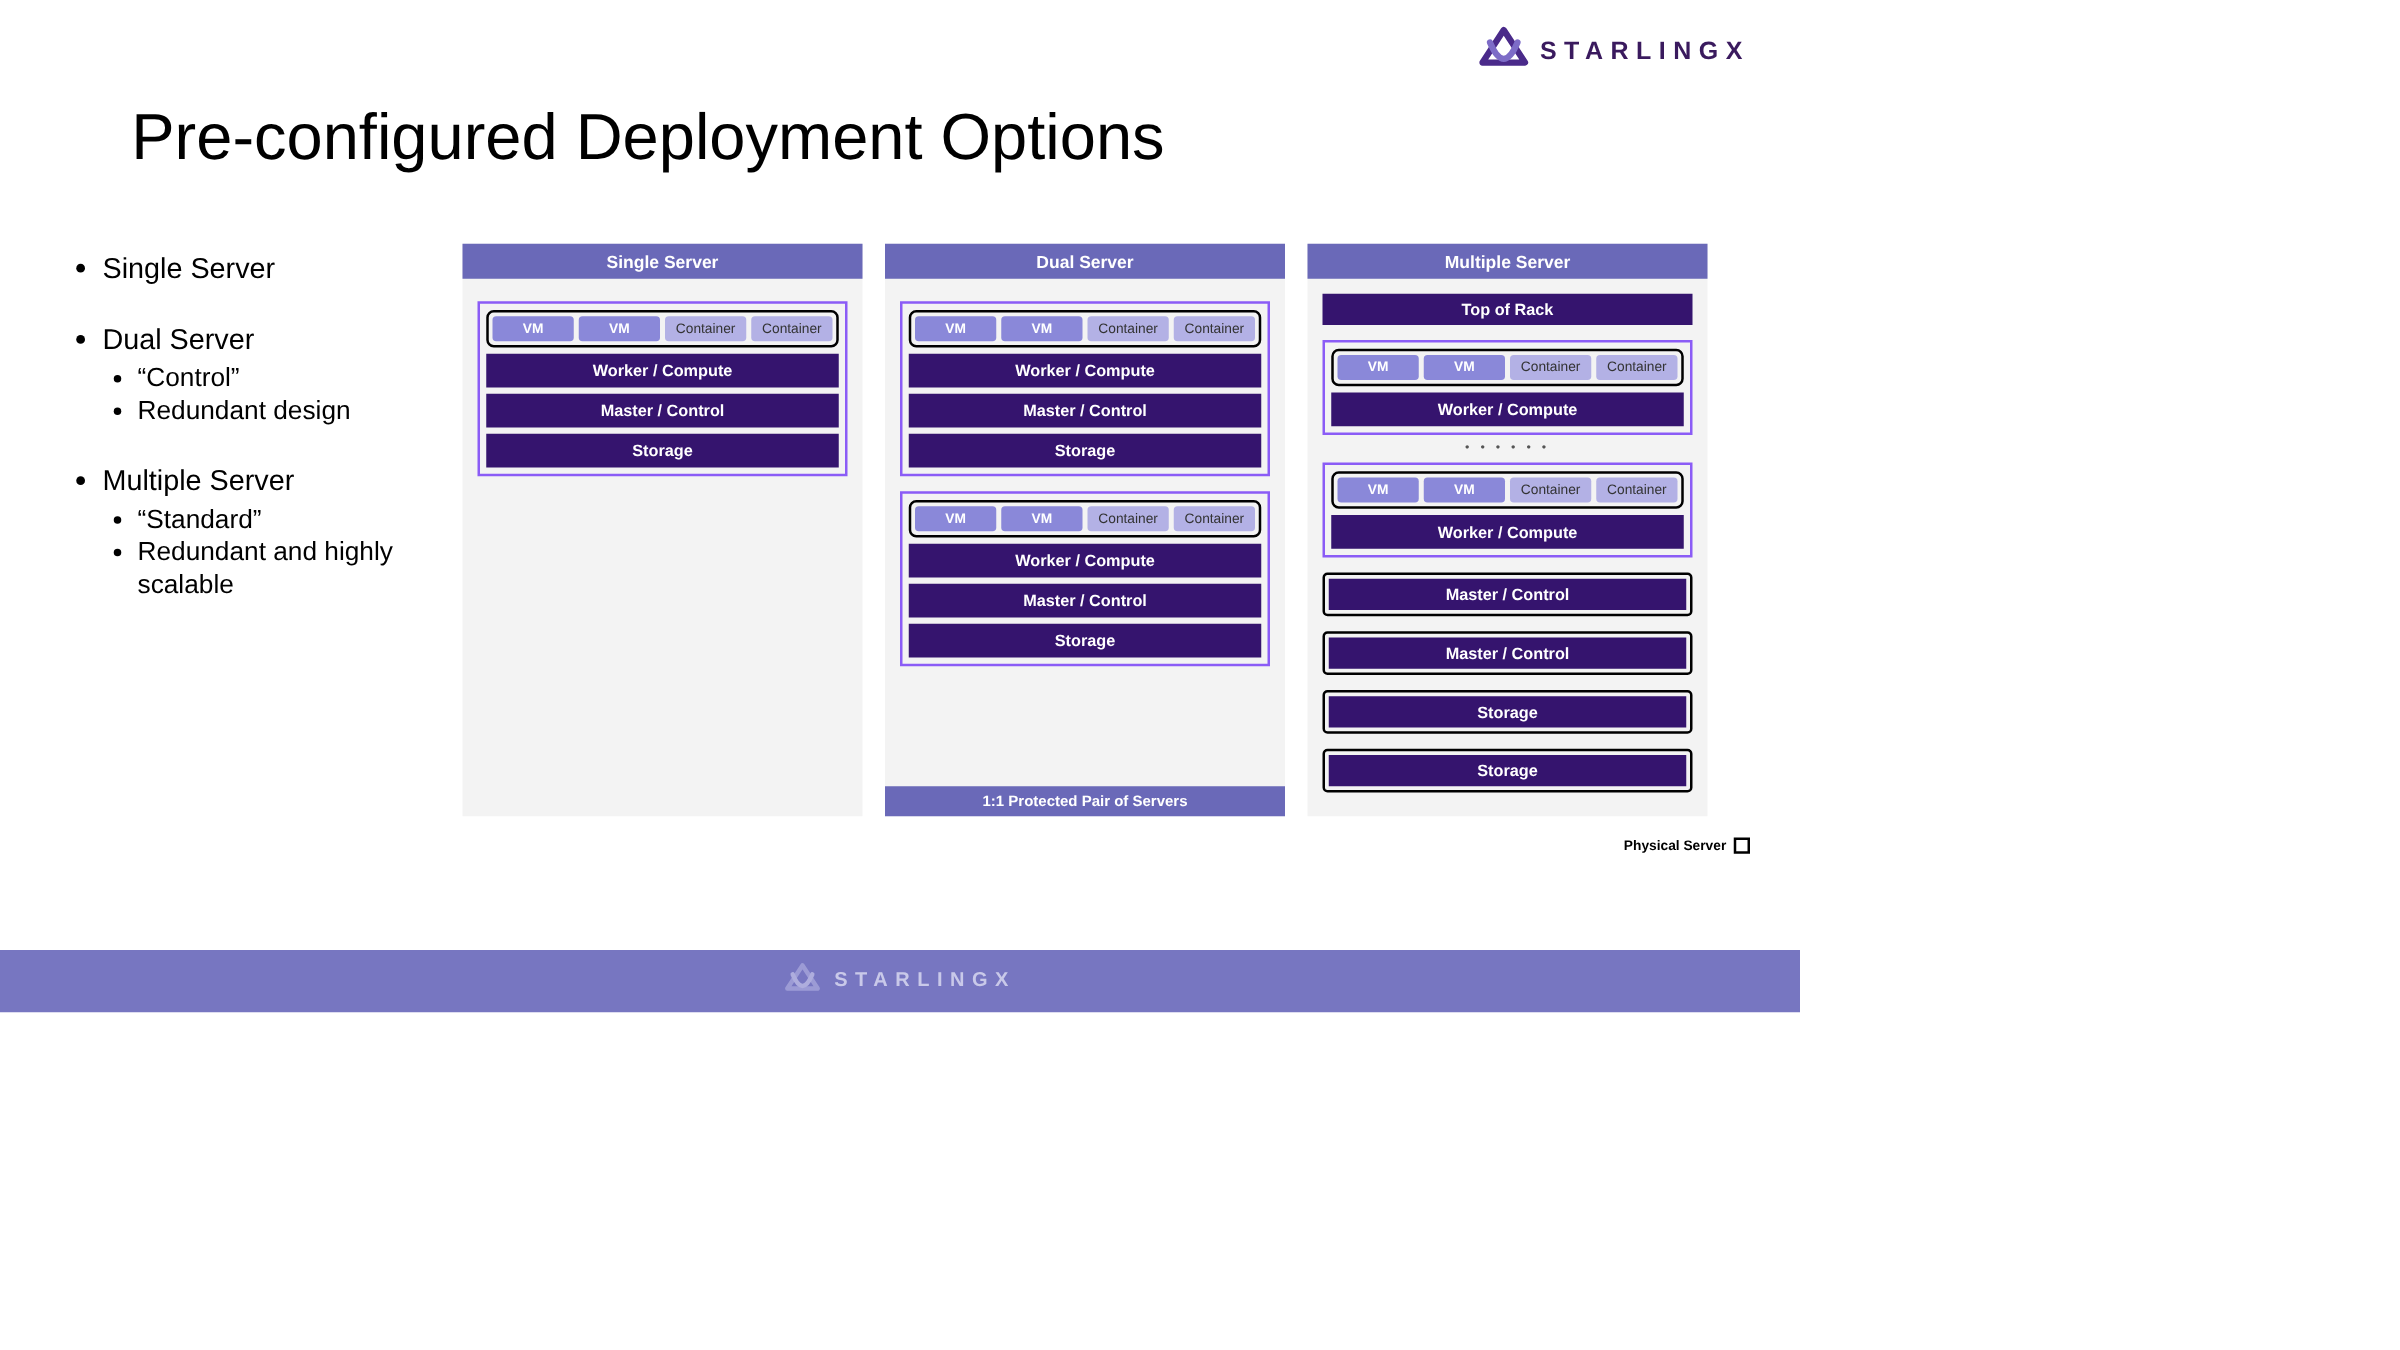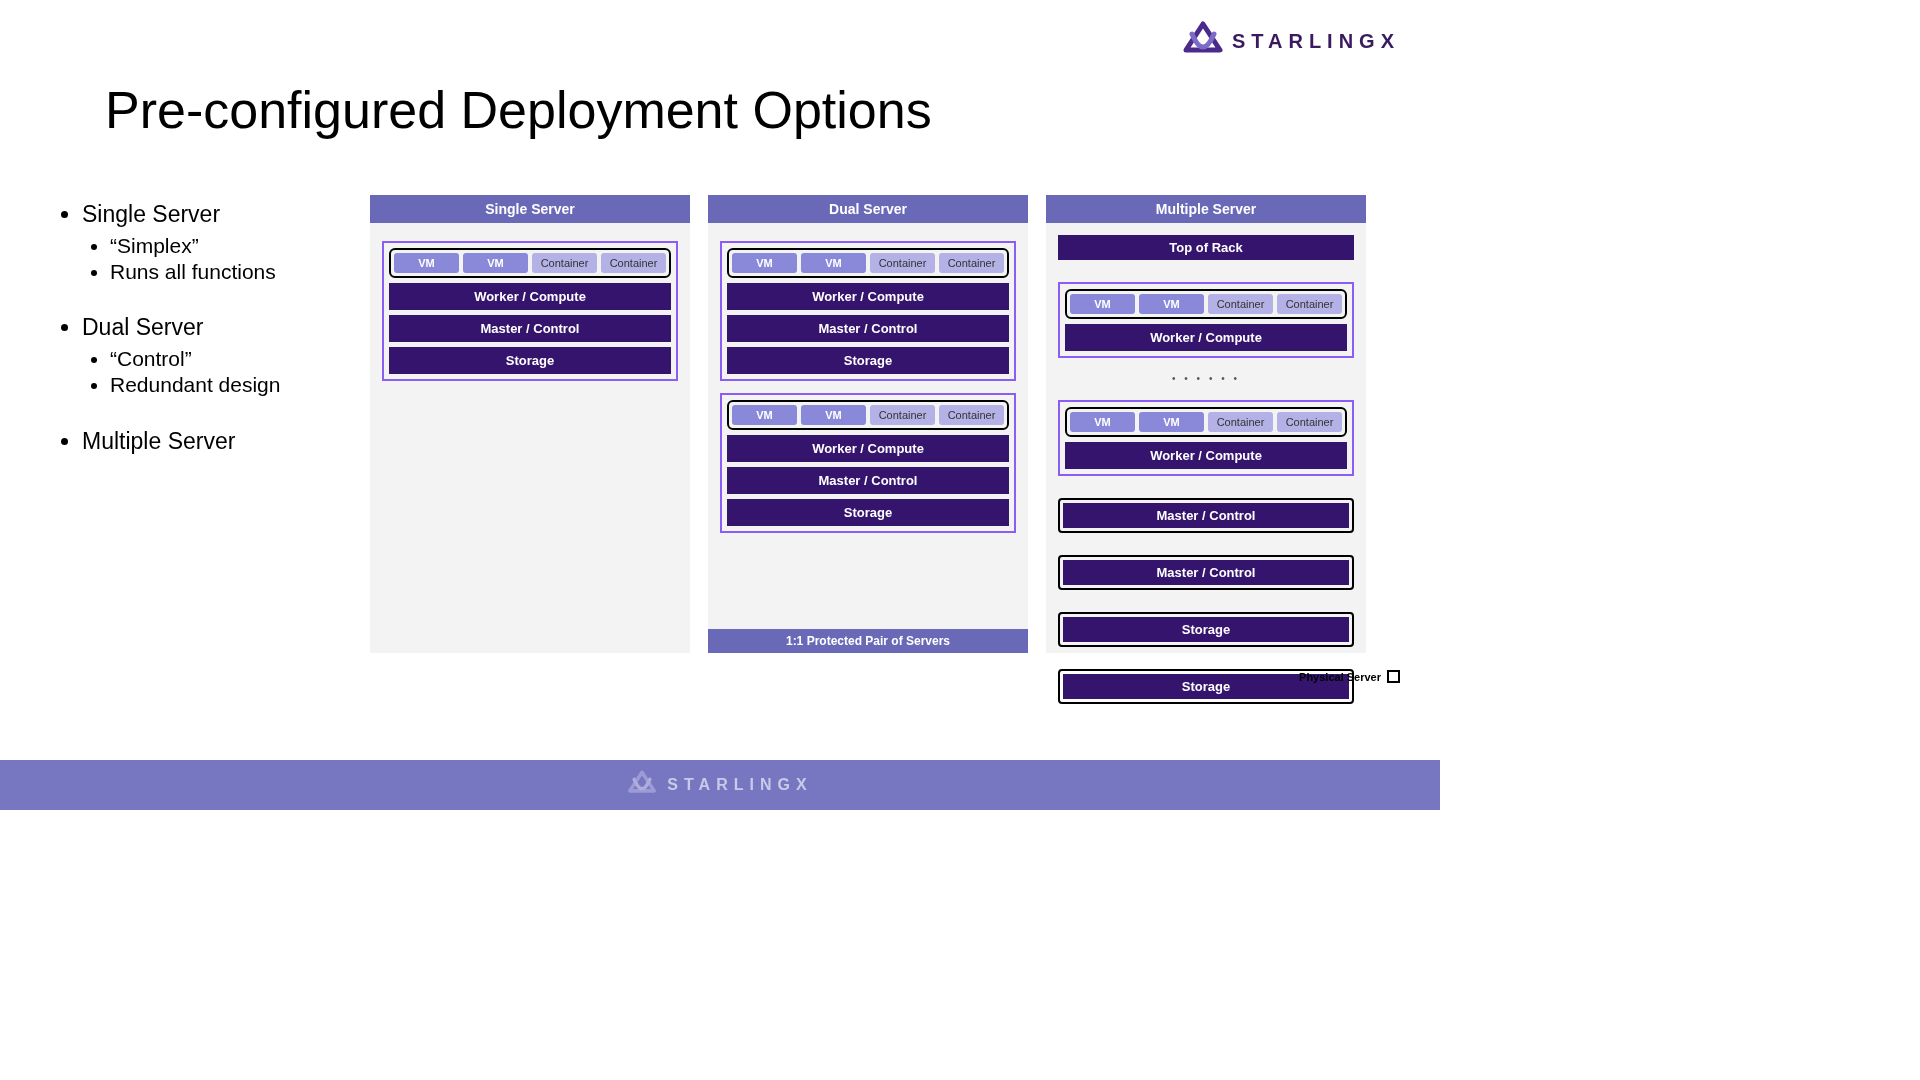--- a/index.html
+++ b/index.html
@@ -183,34 +183,34 @@
       </svg>
   </span>
   <span class="logo-top-text">STARLINGX</span>
 </div>
 
 <h1 class="title">Pre-configured Deployment Options</h1>
 
 <ul class="bullets">
   <li>
     <span>Single Server</span>
-    <ul class="sub">
-      <li>“Simplex”</li>
-      <li>Runs all functions</li>
-    </ul>
   </li>
   <li>
     <span>Dual Server</span>
     <ul class="sub">
       <li>“Control”</li>
       <li>Redundant design</li>
     </ul>
   </li>
   <li>
     <span>Multiple Server</span>
+    <ul class="sub">
+      <li>“Standard”</li>
+      <li>Redundant and highly scalable</li>
+    </ul>
   </li>
 </ul>
 
 <div class="diagrams">
 
   <div class="col col-single">
     <div class="col-header">Single Server</div>
     <div class="col-body">
       <div class="server-box">
         <div class="workload-row">
@@ -250,21 +250,21 @@
         <div class="bar">Worker / Compute</div>
         <div class="bar">Master / Control</div>
         <div class="bar">Storage</div>
       </div>
     </div>
     <div class="col-footer">1:1 Protected Pair of Servers</div>
   </div>
 
   <div class="col col-multi">
     <div class="col-header">Multiple Server</div>
-    <div class="col-body" style="gap:22px; padding-top:12px;">
+    <div class="col-body" style="gap:12px; padding-top:12px;">
       <div class="tor-header">Top of Rack</div>
 
       <div class="server-box">
         <div class="workload-row">
           <div class="wl">VM</div>
           <div class="wl">VM</div>
           <div class="wl wl-container">Container</div>
           <div class="wl wl-container">Container</div>
         </div>
         <div class="bar">Worker / Compute</div>

